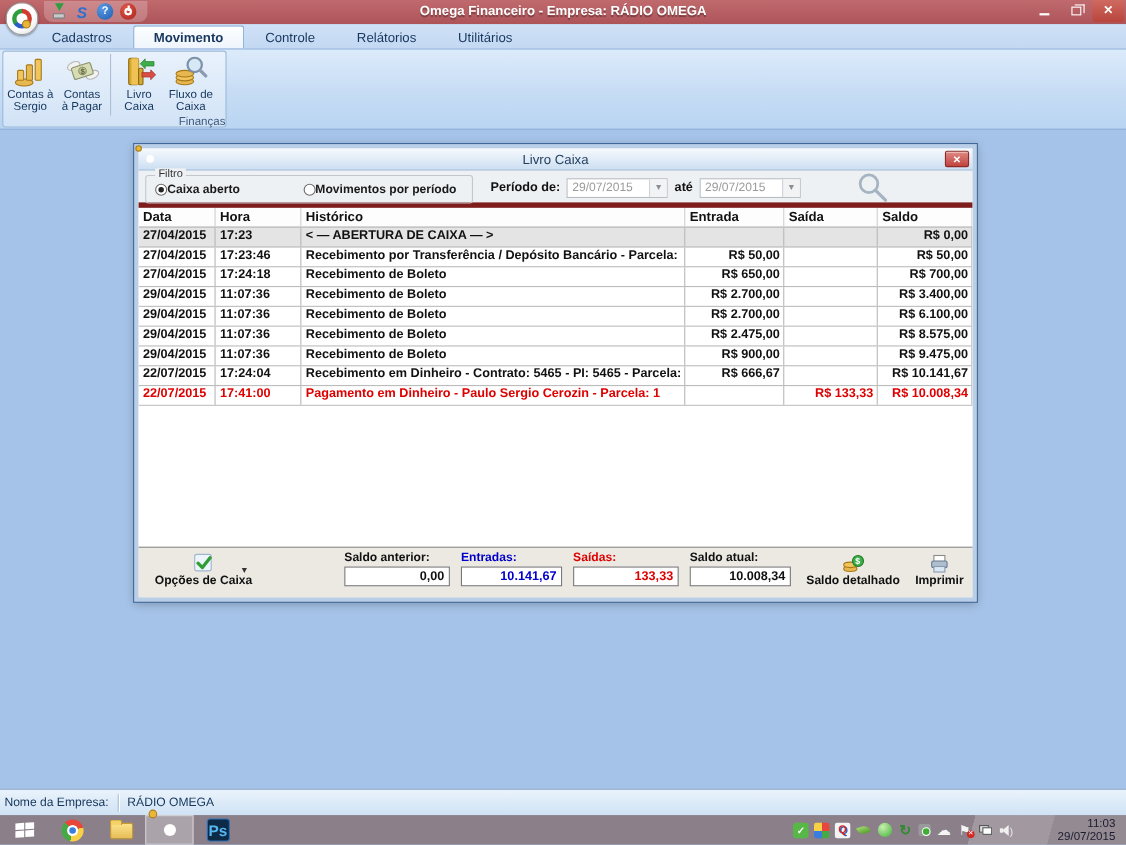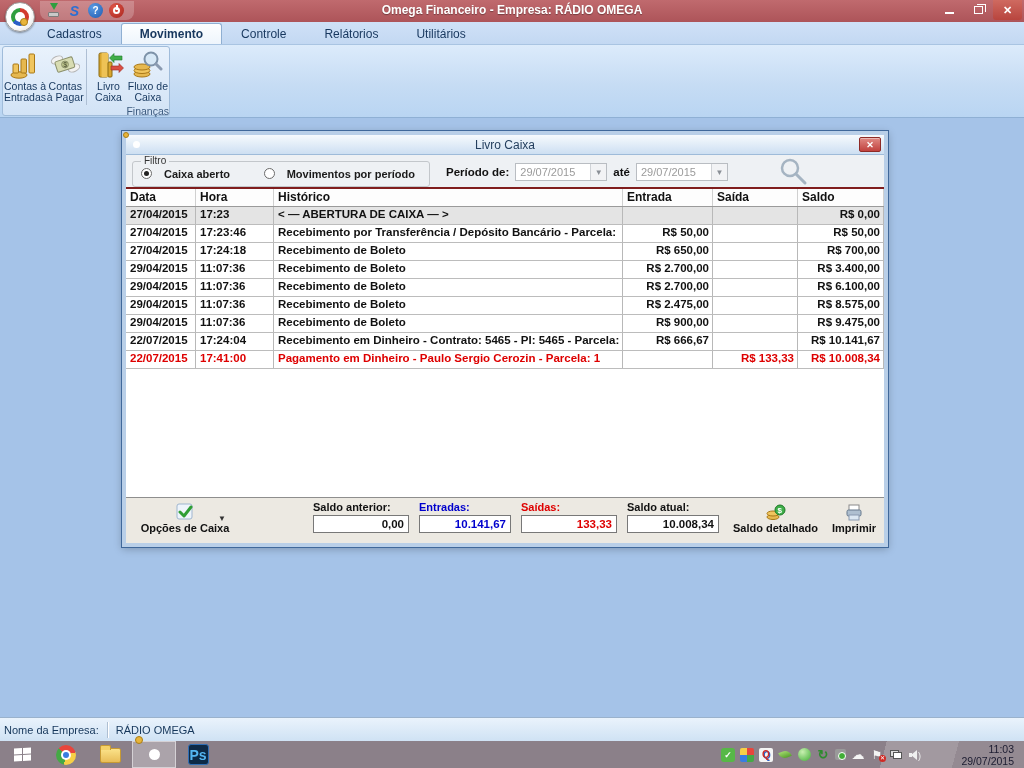--- a/index.html
+++ b/index.html
@@ -43,21 +43,21 @@
 
   
   .tabrow { position:absolute; left:0; top:22px; width:1024px; height:22px;
     background:linear-gradient(#cfe1f7,#c3d8f2); display:flex; align-items:flex-end; padding-left:28px; }
   .tab { padding:3px 18px 3px 18px; font-size:12px; color:#17375e; cursor:default; border:1px solid transparent; border-bottom:none; }
   .tab.active { background:linear-gradient(#fdfeff,#eef5fc); border-color:#8fafd2; border-radius:3px 3px 0 0; font-weight:bold; }
 
   
   .ribbon { position:absolute; left:0; top:44px; width:1024px; height:74px;
     background:linear-gradient(#dcebfb,#c6dcf4 55%,#b9d5f2); border-top:1px solid #a9c4e2; border-bottom:1px solid #8fb0d4; }
-  .ribbon-group { position:absolute; left:2px; top:1px; width:168px; height:70px;
+  .ribbon-group { position:absolute; left:2px; top:1px; width:204px; height:70px;
     border:1px solid #a0bcda; border-radius:3px; background:linear-gradient(#e9f2fc,#d2e3f6);
     display:flex; flex-direction:column; }
   .rg-buttons { flex:1; display:flex; align-items:flex-start; padding:2px 1px 0 1px; }
   .ribbon-btn { width:47px; display:flex; flex-direction:column; align-items:center; cursor:default; }
   .rb-icon { width:30px; height:30px; margin:1px 0 1px 0; }
   .rb-line { font-size:10.5px; line-height:11px; color:#16375e; white-space:nowrap; }
   .rg-sep { width:1px; height:56px; background:#aebfd4; margin:0 2px; }
   .rg-label { height:14px; text-align:right; font-size:10.5px; color:#3c5a7e; }
 
   
@@ -72,26 +72,26 @@
   .dlg-title-text { font-size:12px; color:#243f5e; }
   .dlg-orb { position:absolute; left:4px; top:3px; width:13px; height:13px; }
   .dlg-orb .orb-logo { width:13px; height:13px; }
   .dlg-orb .orb-logo:before { left:3px; top:3px; width:7px; height:7px; }
   .dlg-orb .orb-logo:after { width:4px; height:4px; }
   .dlg-close { position:absolute; right:3px; top:2px; width:22px; height:15px; border-radius:2px;
     background:linear-gradient(#e08a84,#c1423e); border:1px solid #8e2a26; color:#fff; font-size:9px;
     font-weight:bold; display:flex; align-items:center; justify-content:center; box-shadow:inset 0 1px 0 rgba(255,255,255,.4); }
 
   
-  .dlg-filter { height:34px; flex:0 0 auto; background:#eef1f4; border-bottom:2px solid #7f1d1d;
+  .dlg-filter { height:34px; flex:0 0 auto; background:#eef1f4; border-bottom:5px solid #7f1d1d;
     display:flex; align-items:center; padding:2px 6px 0 6px; }
   .groupbox { position:relative; width:298px; height:26px; border:1px solid #c3c7cb; border-radius:3px;
     margin-top:3px; display:flex; align-items:center; justify-content:space-between; padding:0 14px 0 8px; }
   .groupbox-label { position:absolute; left:8px; top:-7px; background:#eef1f4; padding:0 3px; font-size:10px; color:#333; }
-  .radio-item { display:flex; align-items:center; gap:12px; font-size:11px; font-weight:bold; color:#1a1a1a; }
+  .radio-item { display:flex; align-items:center; gap:0; font-size:11px; font-weight:bold; color:#1a1a1a; }
   .radio { width:11px; height:11px; border:1px solid #6b6b6b; border-radius:50%; background:#fff; position:relative; }
   .radio.checked:before { content:""; position:absolute; left:2px; top:2px; width:5px; height:5px; border-radius:50%; background:#222; }
   .period { display:flex; align-items:center; gap:6px; margin-left:16px; }
   .period-label { font-size:11.5px; font-weight:bold; color:#111; }
   .date-box { width:92px; height:18px; background:#fff; border:1px solid #b9bdc2; display:flex; align-items:center; }
   .date-text { flex:1; font-size:11px; color:#9b9b9b; padding-left:4px; }
   .date-drop { width:16px; height:16px; border-left:1px solid #d0d3d7; background:#f2f3f5; color:#8a8f96;
     font-size:8px; display:flex; align-items:center; justify-content:center; }
   .search-ico { margin-left:44px; }
 
@@ -218,21 +218,21 @@
   <div class="ribbon-group">
     <div class="rg-buttons">
       <div class="ribbon-btn">
         <svg class="rb-icon" viewBox="0 0 30 30">
           <ellipse cx="9" cy="25" rx="8" ry="3.2" fill="#e6b84f" stroke="#a97817"></ellipse>
           <rect x="3" y="14" width="5.5" height="9" rx="1" fill="#f0c55e" stroke="#a97817"></rect>
           <rect x="11" y="9" width="5.5" height="14" rx="1" fill="#e6b84f" stroke="#a97817"></rect>
           <rect x="19" y="4" width="5.5" height="19" rx="1" fill="#f0c55e" stroke="#a97817"></rect>
         </svg>
         <span class="rb-line">Contas à</span>
-        <span class="rb-line">Entradas</span>
+        <span class="rb-line">Sergio</span>
       </div>
       <div class="ribbon-btn">
         <svg class="rb-icon" viewBox="0 0 30 30">
           <ellipse cx="7" cy="10" rx="6" ry="3.5" fill="#f2f2f2" stroke="#b5b5b5" transform="rotate(-25 7 10)"></ellipse>
           <ellipse cx="24" cy="18" rx="6" ry="3.5" fill="#f2f2f2" stroke="#b5b5b5" transform="rotate(-25 24 18)"></ellipse>
           <rect x="6" y="9" width="18" height="11" rx="1.5" fill="#d8dcb2" stroke="#8a8f6a" transform="rotate(-18 15 15)"></rect>
           <circle cx="15" cy="14.5" r="3.4" fill="#c2c98f" stroke="#8a8f6a"></circle>
           <text x="13.2" y="17.2" font-size="7" fill="#5d6242" font-weight="bold">$</text>
         </svg>
         <span class="rb-line">Contas</span>

